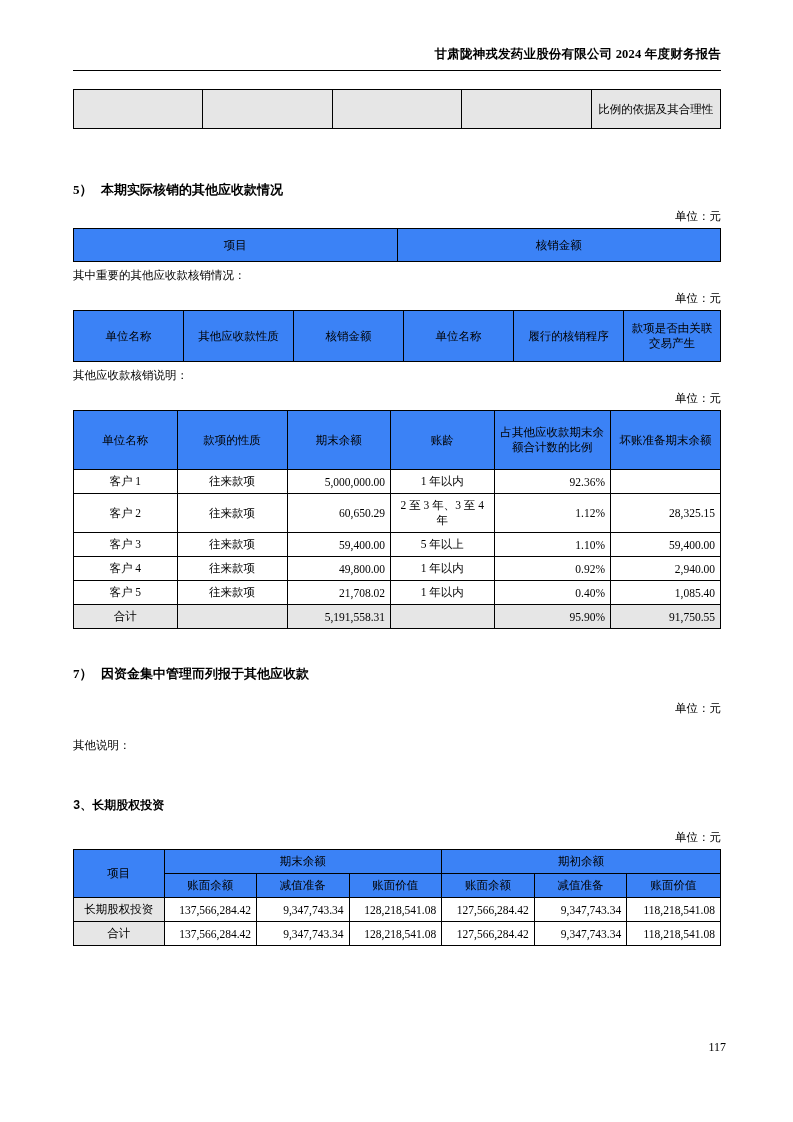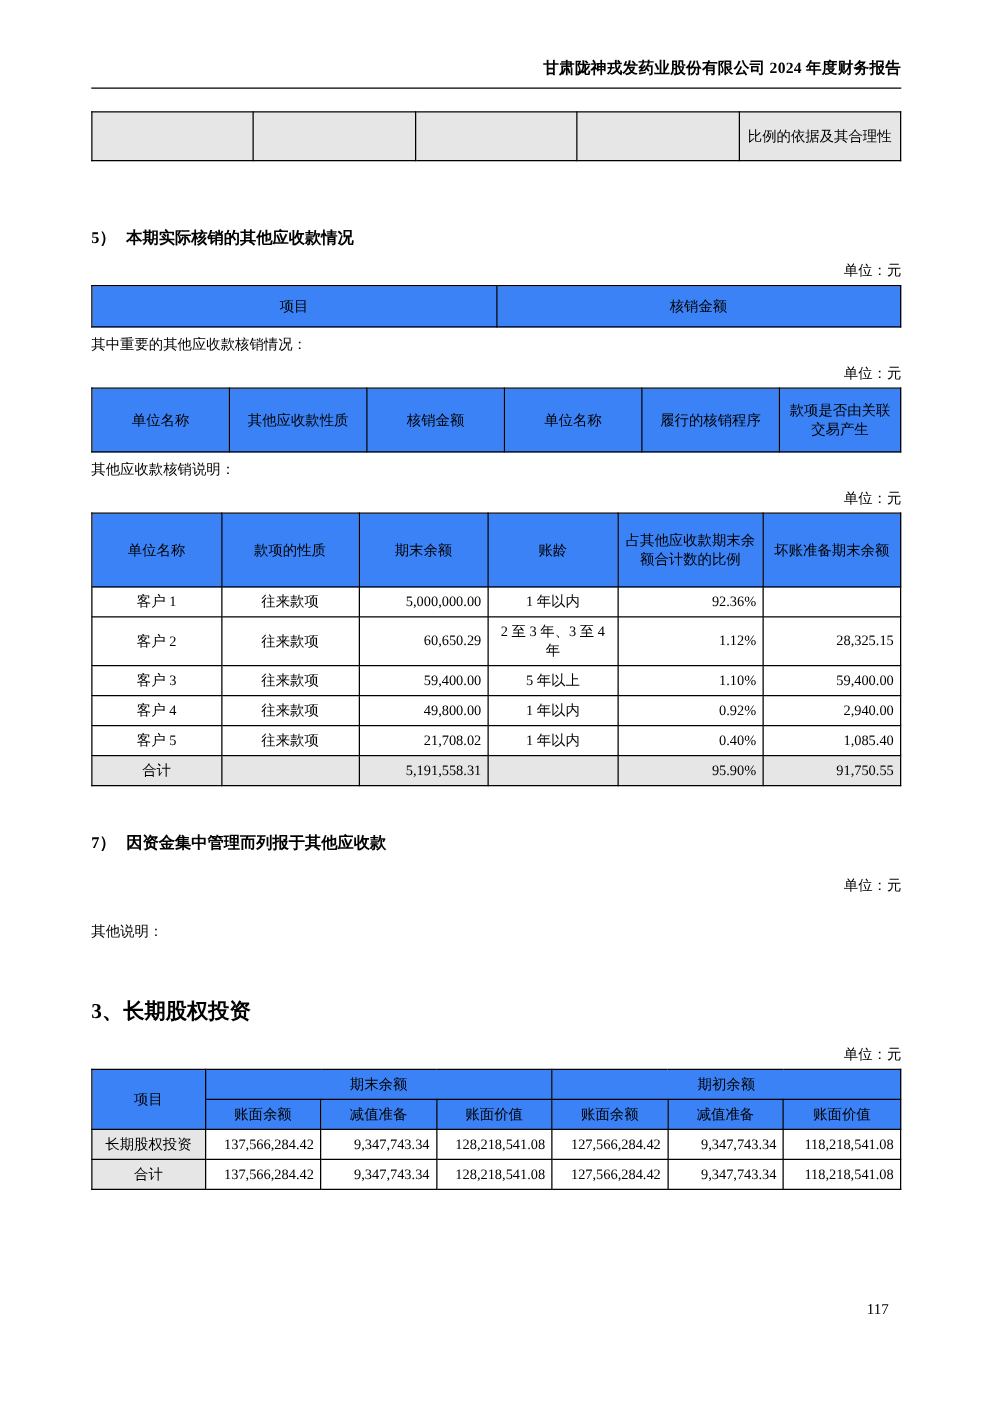--- a/index.html
+++ b/index.html
@@ -72,30 +72,31 @@
   .sec-title {
     font-size: 13px;
     font-weight: bold;
     margin: 26px 0 10px 0;
   }
   .sec-title .num {
     display: inline-block;
     min-width: 28px;
   }
   .big-title {
-    font-size: 17px;
+    font-size: 12px;
     font-weight: bold;
     margin: 30px 0 12px 0;
+    font-family: Liberation Mono, monospace;
   }
   .num-cell {
     font-family: "Liberation Serif", "DejaVu Serif", serif;
   }
   .pagenum {
     position: absolute;
-    right: 82px;
+    right: 67px;
     top: 1040px;
     font-size: 12px;
   }
   .tbl-top td {
     height: 30px;
   }
   .spacer-26 { height: 26px; }
 </style>
 </head>
 <body>

